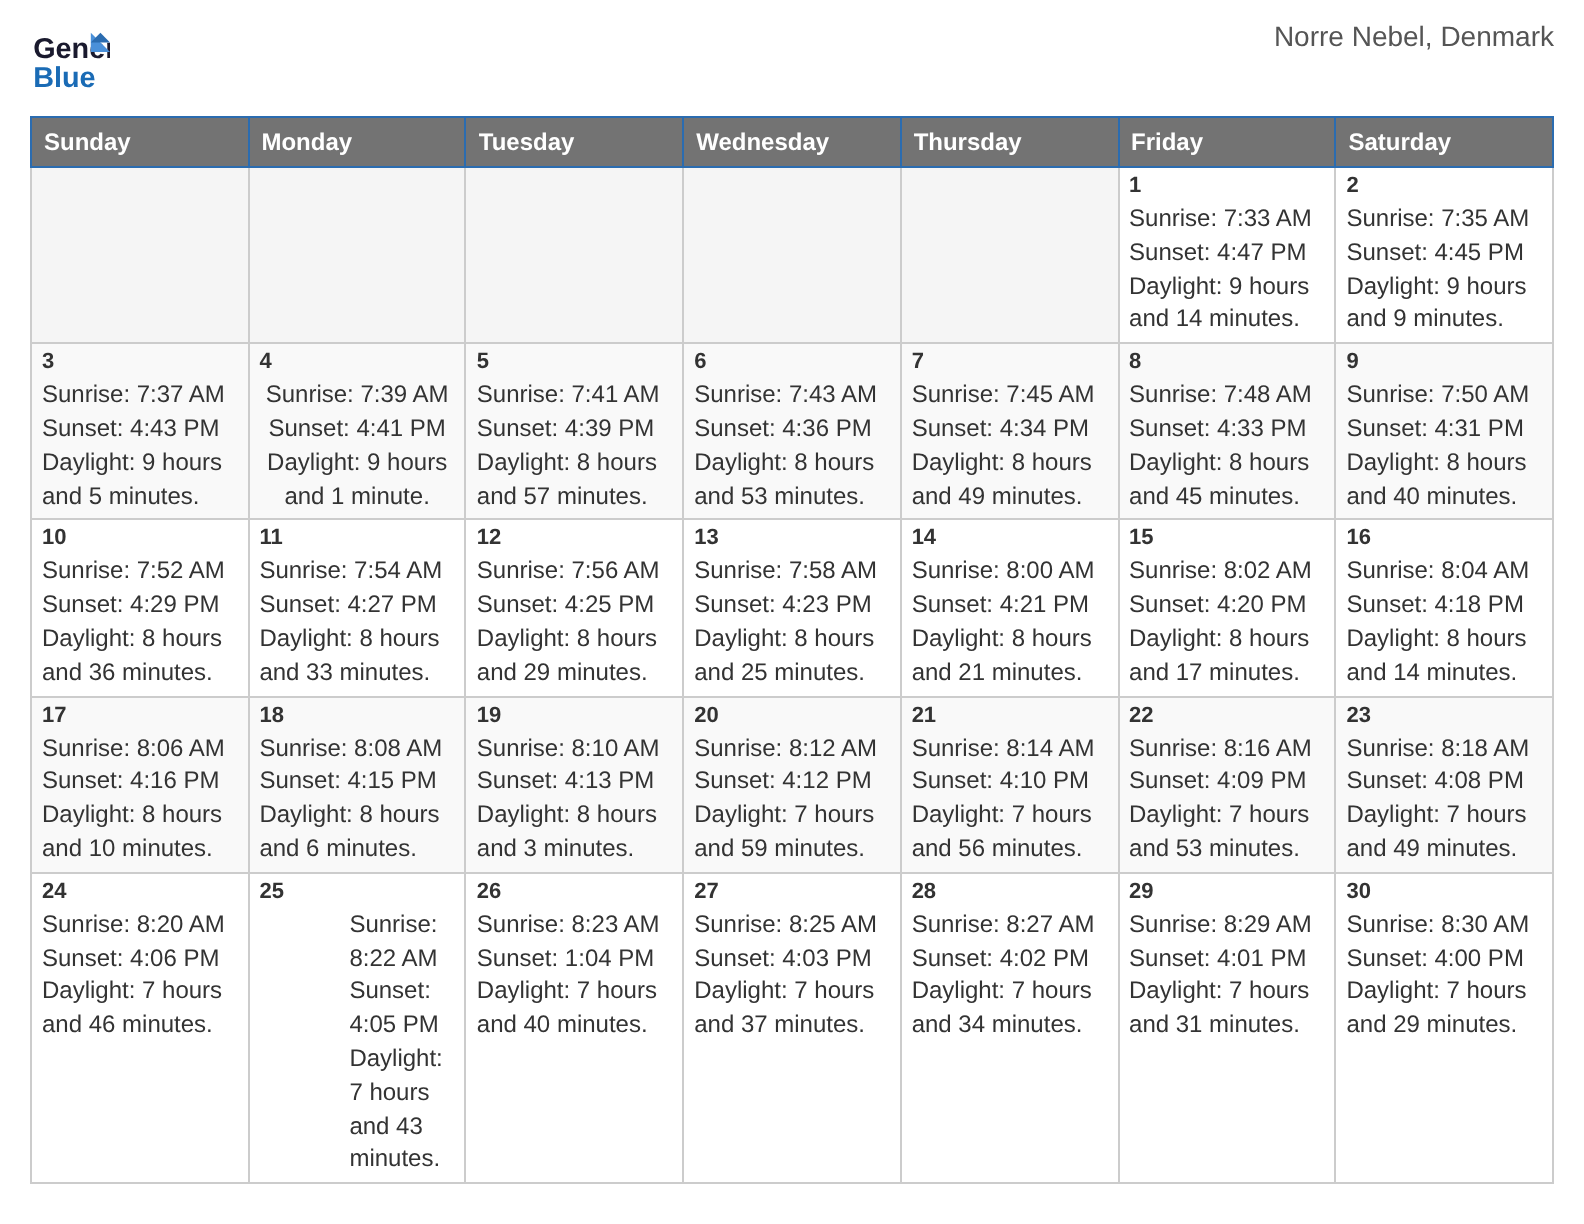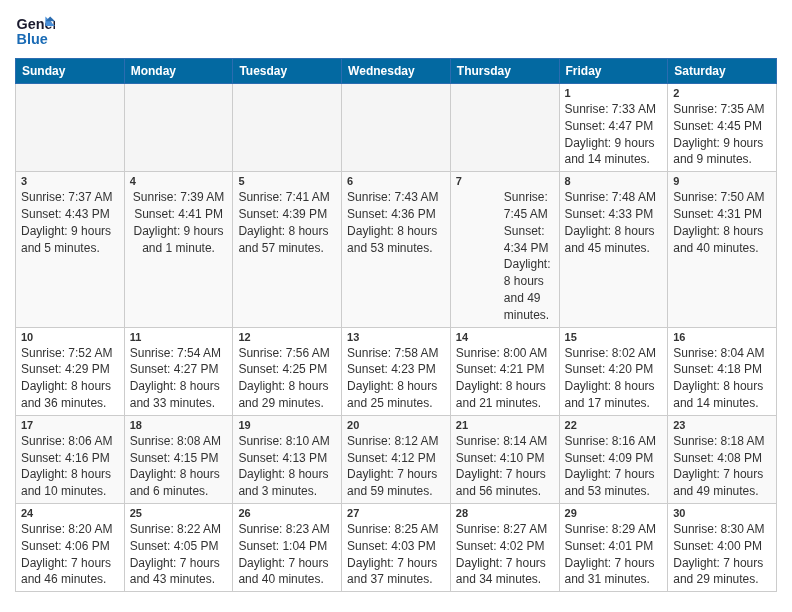--- a/index.html
+++ b/index.html
@@ -41,21 +41,21 @@
     .location {
       font-size: 14px;
       color: #555;
     }
     table {
       width: 100%;
       border-collapse: collapse;
       table-layout: fixed;
     }
     th {
-      background-color: #0369a1;
+      background-color: #737373;
       color: white;
       text-align: left;
       padding: 5px 6px;
       font-size: 12px;
       font-weight: bold;
       border: 1px solid #2b6cb0;
     }
     td {
       border: 1px solid #ccc;
       vertical-align: top;
@@ -90,20 +90,21 @@
   <div class="header">
     <div class="logo-container">
       <svg class="logo-icon" viewBox="0 0 50 50">
         <text x="2" y="24" font-size="18" font-weight="bold" fill="#1a1a2e">General</text>
         <text x="2" y="42" font-size="18" font-weight="bold" fill="#1a6bb5">Blue</text>
         <polygon points="38,8 50,20 38,20" fill="#4a90d9"></polygon>
         <polygon points="38,14 50,14 44,8" fill="#2b6cb0"></polygon>
       </svg>
     </div>
     <div class="title-area">
+      <div class="location">Norre Nebel, Denmark</div>
     </div>
   </div>
 
   <table>
     <thead>
       <tr>
         <th>Sunday</th>
         <th>Monday</th>
         <th>Tuesday</th>
         <th>Wednesday</th>
@@ -158,21 +159,21 @@
           </td>
           <td>
             <span class="day-num">6</span>
             <div class="day-info" style="white-space: pre-line;">Sunrise: 7:43 AM
 Sunset: 4:36 PM
 Daylight: 8 hours
 and 53 minutes.</div>
           </td>
           <td>
             <span class="day-num">7</span>
-            <div class="day-info" style="white-space: pre-line; margin-left: 48px;">Sunrise: 7:45 AM
+            <div class="day-info" style="white-space: pre-line;">Sunrise: 7:45 AM
 Sunset: 4:34 PM
 Daylight: 8 hours
 and 49 minutes.</div>
           </td>
           <td>
             <span class="day-num">8</span>
             <div class="day-info" style="white-space: pre-line;">Sunrise: 7:48 AM
 Sunset: 4:33 PM
 Daylight: 8 hours
 and 45 minutes.</div>
@@ -290,21 +291,21 @@
         <tr>
           <td>
             <span class="day-num">24</span>
             <div class="day-info" style="white-space: pre-line;">Sunrise: 8:20 AM
 Sunset: 4:06 PM
 Daylight: 7 hours
 and 46 minutes.</div>
           </td>
           <td>
             <span class="day-num">25</span>
-            <div class="day-info" style="white-space: pre-line;">Sunrise: 8:22 AM
+            <div class="day-info" style="white-space: pre-line; margin-left: 45px;">Sunrise: 8:22 AM
 Sunset: 4:05 PM
 Daylight: 7 hours
 and 43 minutes.</div>
           </td>
           <td>
             <span class="day-num">26</span>
             <div class="day-info" style="white-space: pre-line;">Sunrise: 8:23 AM
 Sunset: 1:04 PM
 Daylight: 7 hours
 and 40 minutes.</div>

